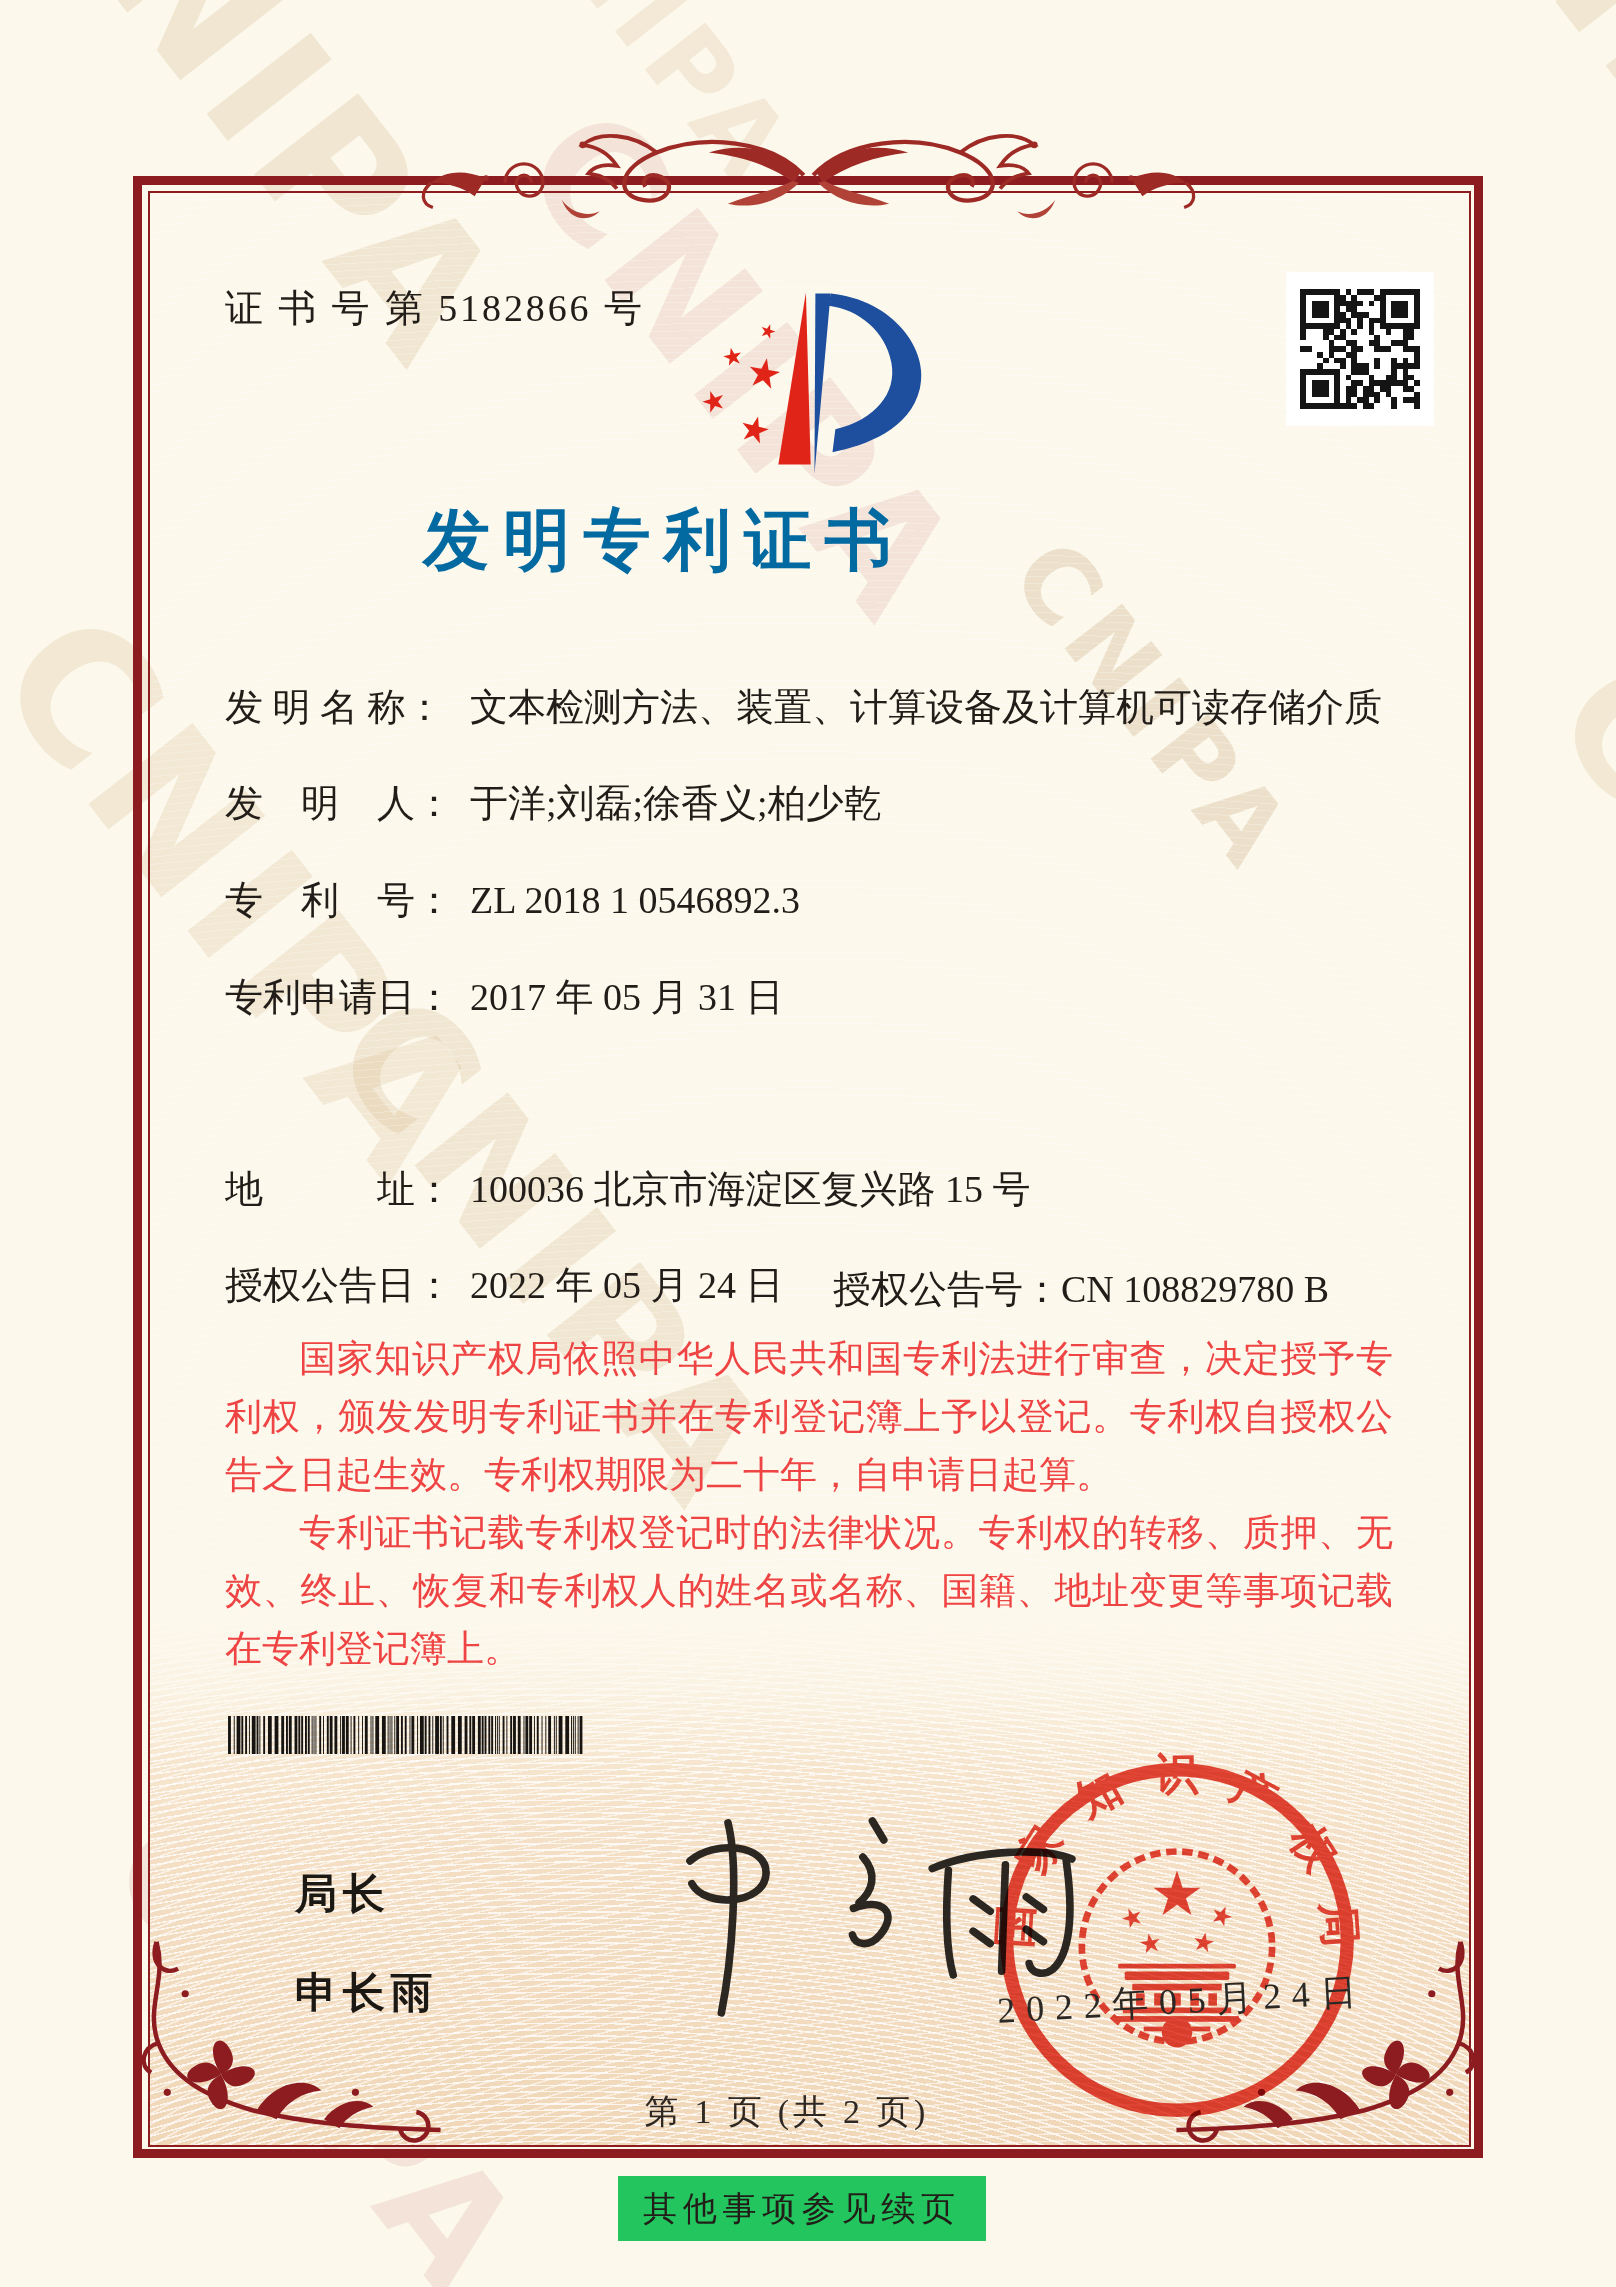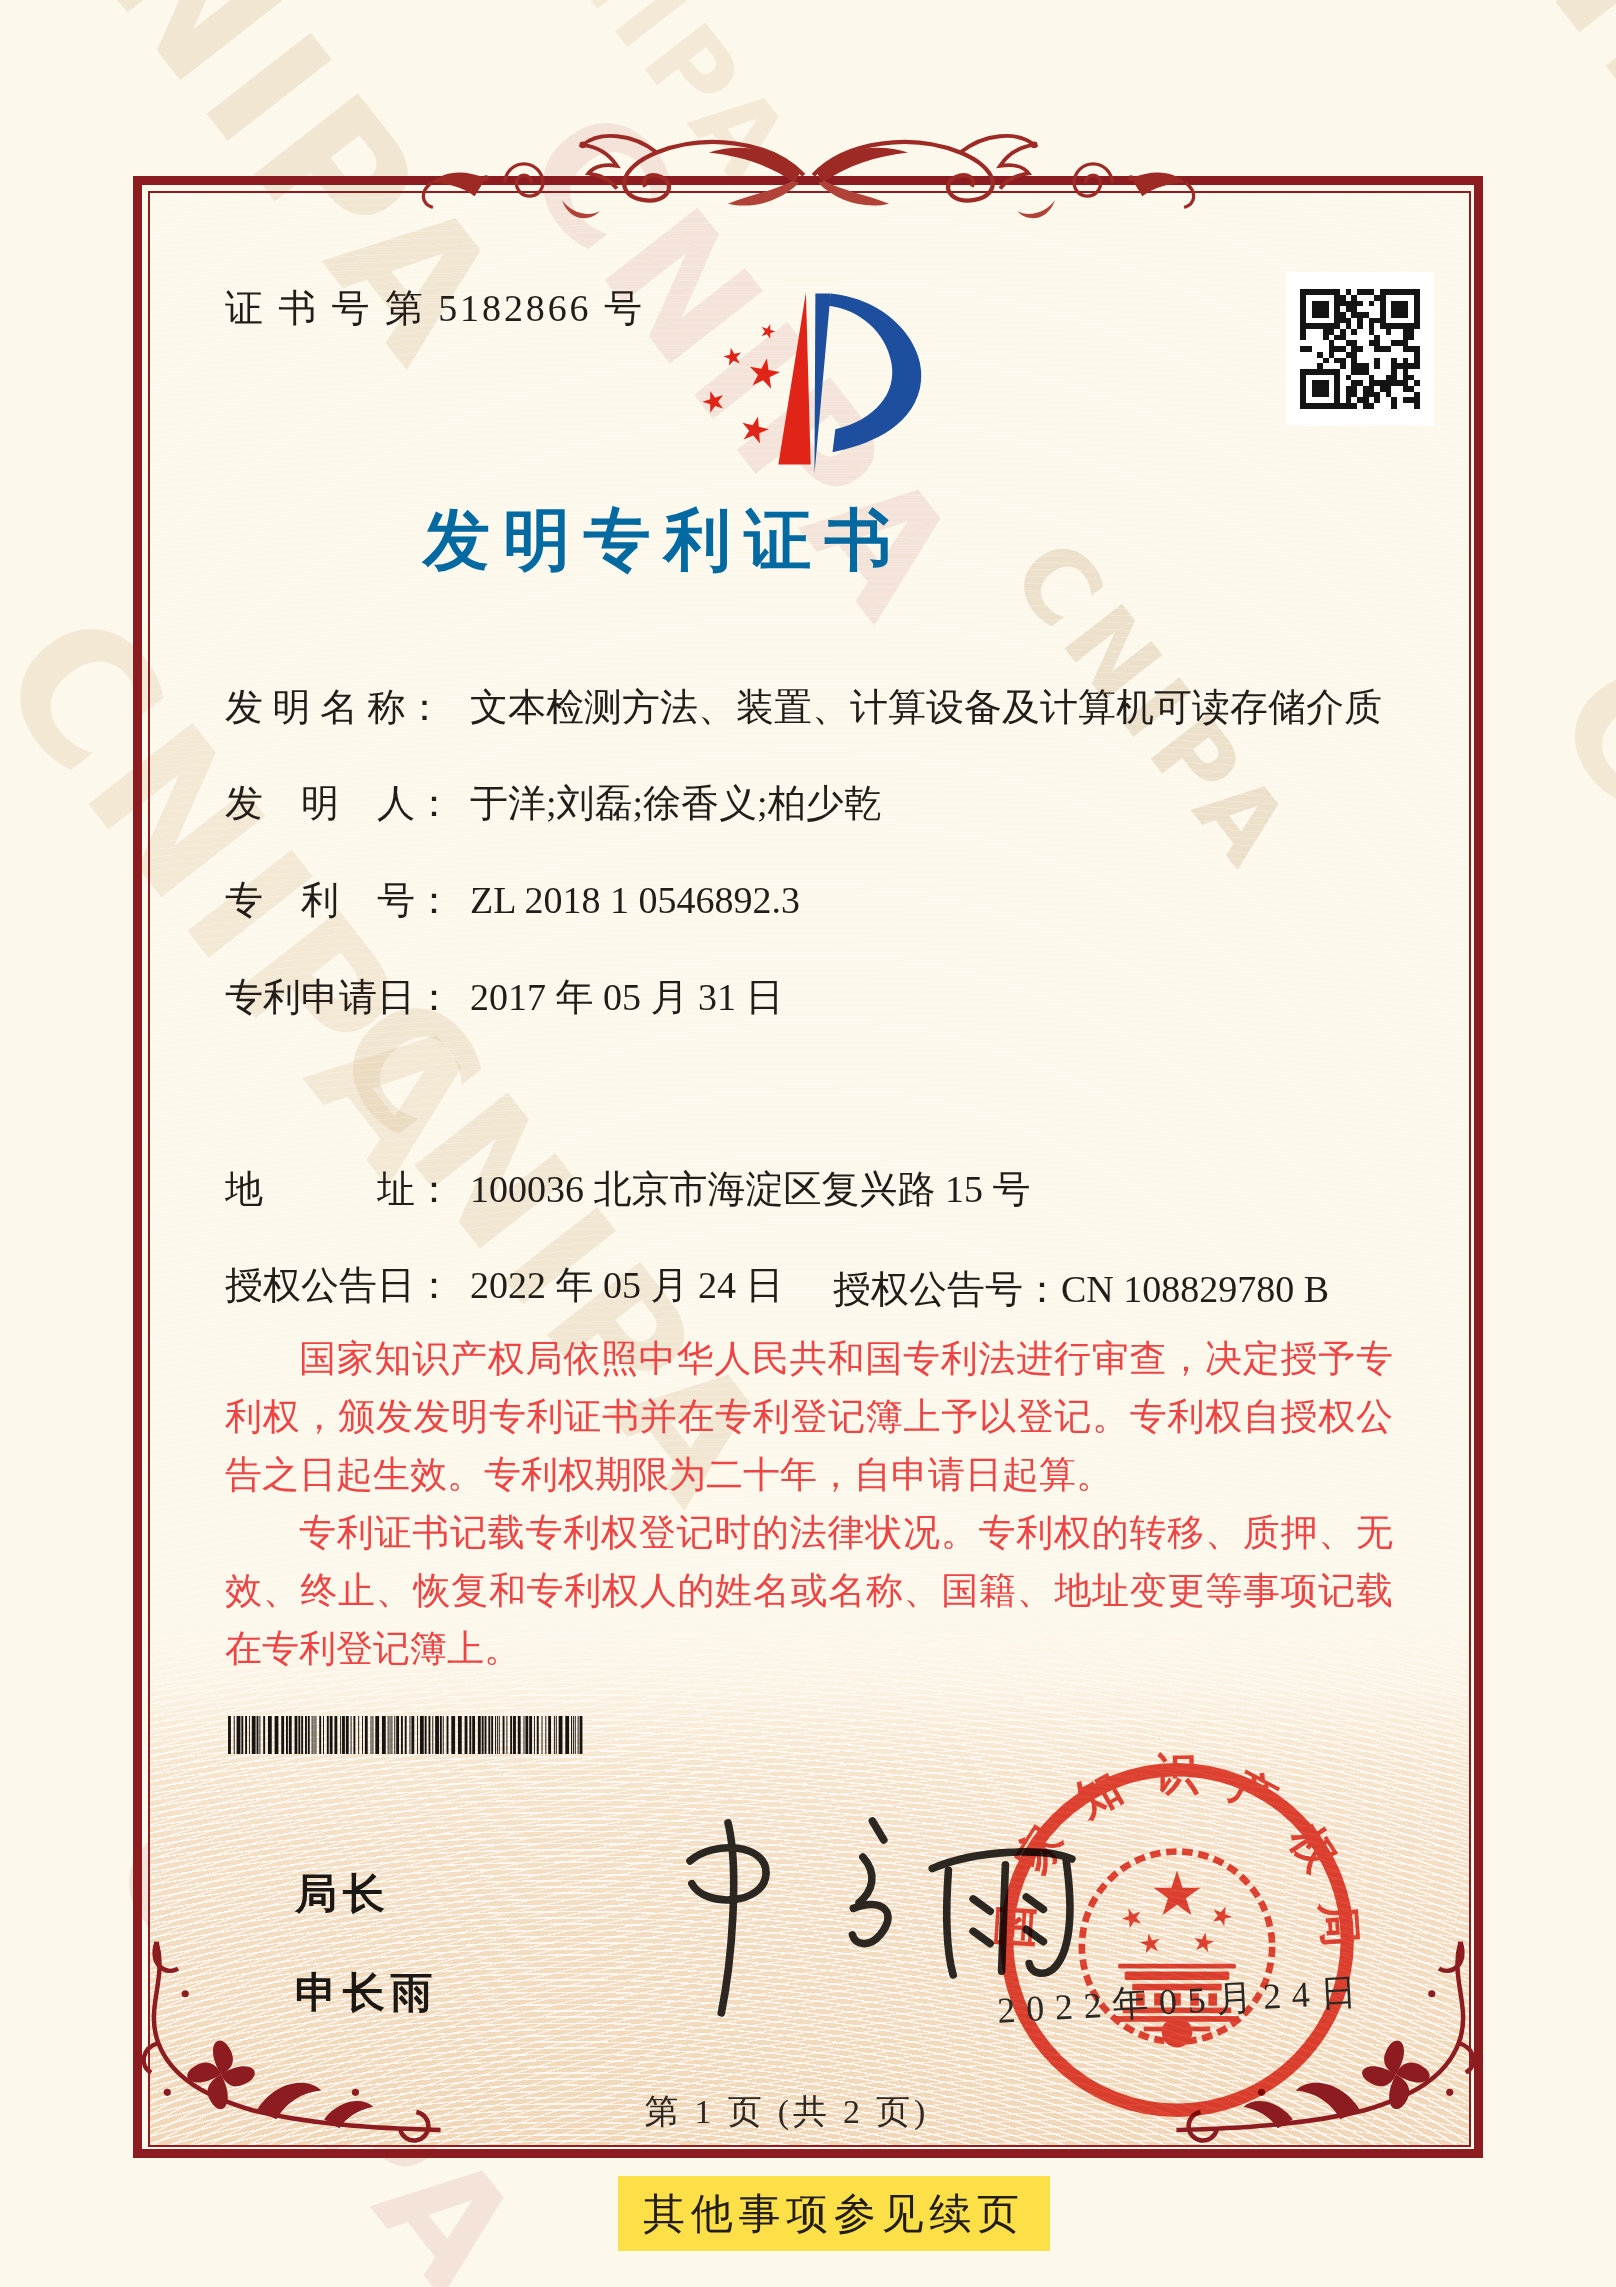--- a/index.html
+++ b/index.html
@@ -37,22 +37,22 @@
   .frow{position:absolute;left:225px;font-size:38px;white-space:nowrap;color:#221d18;}
   .flab{display:inline-block;min-width:245px;}
   .g2{position:absolute;left:608px;top:4px;white-space:nowrap;}
   .body-text{position:absolute;left:225px;top:1330px;width:1168px;
     font-size:37px;line-height:58px;text-align:justify;color:#ef4444;}
   .body-text p{margin:0;text-indent:74px;}
   .director{position:absolute;left:295px;font-size:42px;font-weight:600;
     font-family:"Liberation Sans","DejaVu Sans",sans-serif;color:#1c1813;letter-spacing:5.7px;}
   .page-num{position:absolute;left:549px;top:2089px;width:380px;text-align:right;
     font-size:34px;letter-spacing:3.8px;color:#2f2822;}
-  .note-box{position:absolute;left:618px;top:2176px;background:#fde047;
-    padding:9.5px 25px;font-size:42px;letter-spacing:5.7px;color:#221d18;white-space:nowrap;text-align:center;}
+  .note-box{position:absolute;left:618px;top:2176px;background:#22c55e;
+    padding:9.5px 25px;font-size:34px;letter-spacing:5.7px;color:#221d18;white-space:nowrap;text-align:center;}
   svg{display:block;overflow:visible;}
   .seal-svg{mix-blend-mode:multiply;}
 </style>
 </head>
 <body>
 
 <div class="page">
 
   <span class="wm" style="left:-67px;top:-9.5px;font-size:181px;color:rgba(216,190,150,.30)">CNIPA</span>
   <span class="wm" style="left:1332px;top:-57px;font-size:181px;color:rgba(216,190,150,.30)">CNIPA</span>

